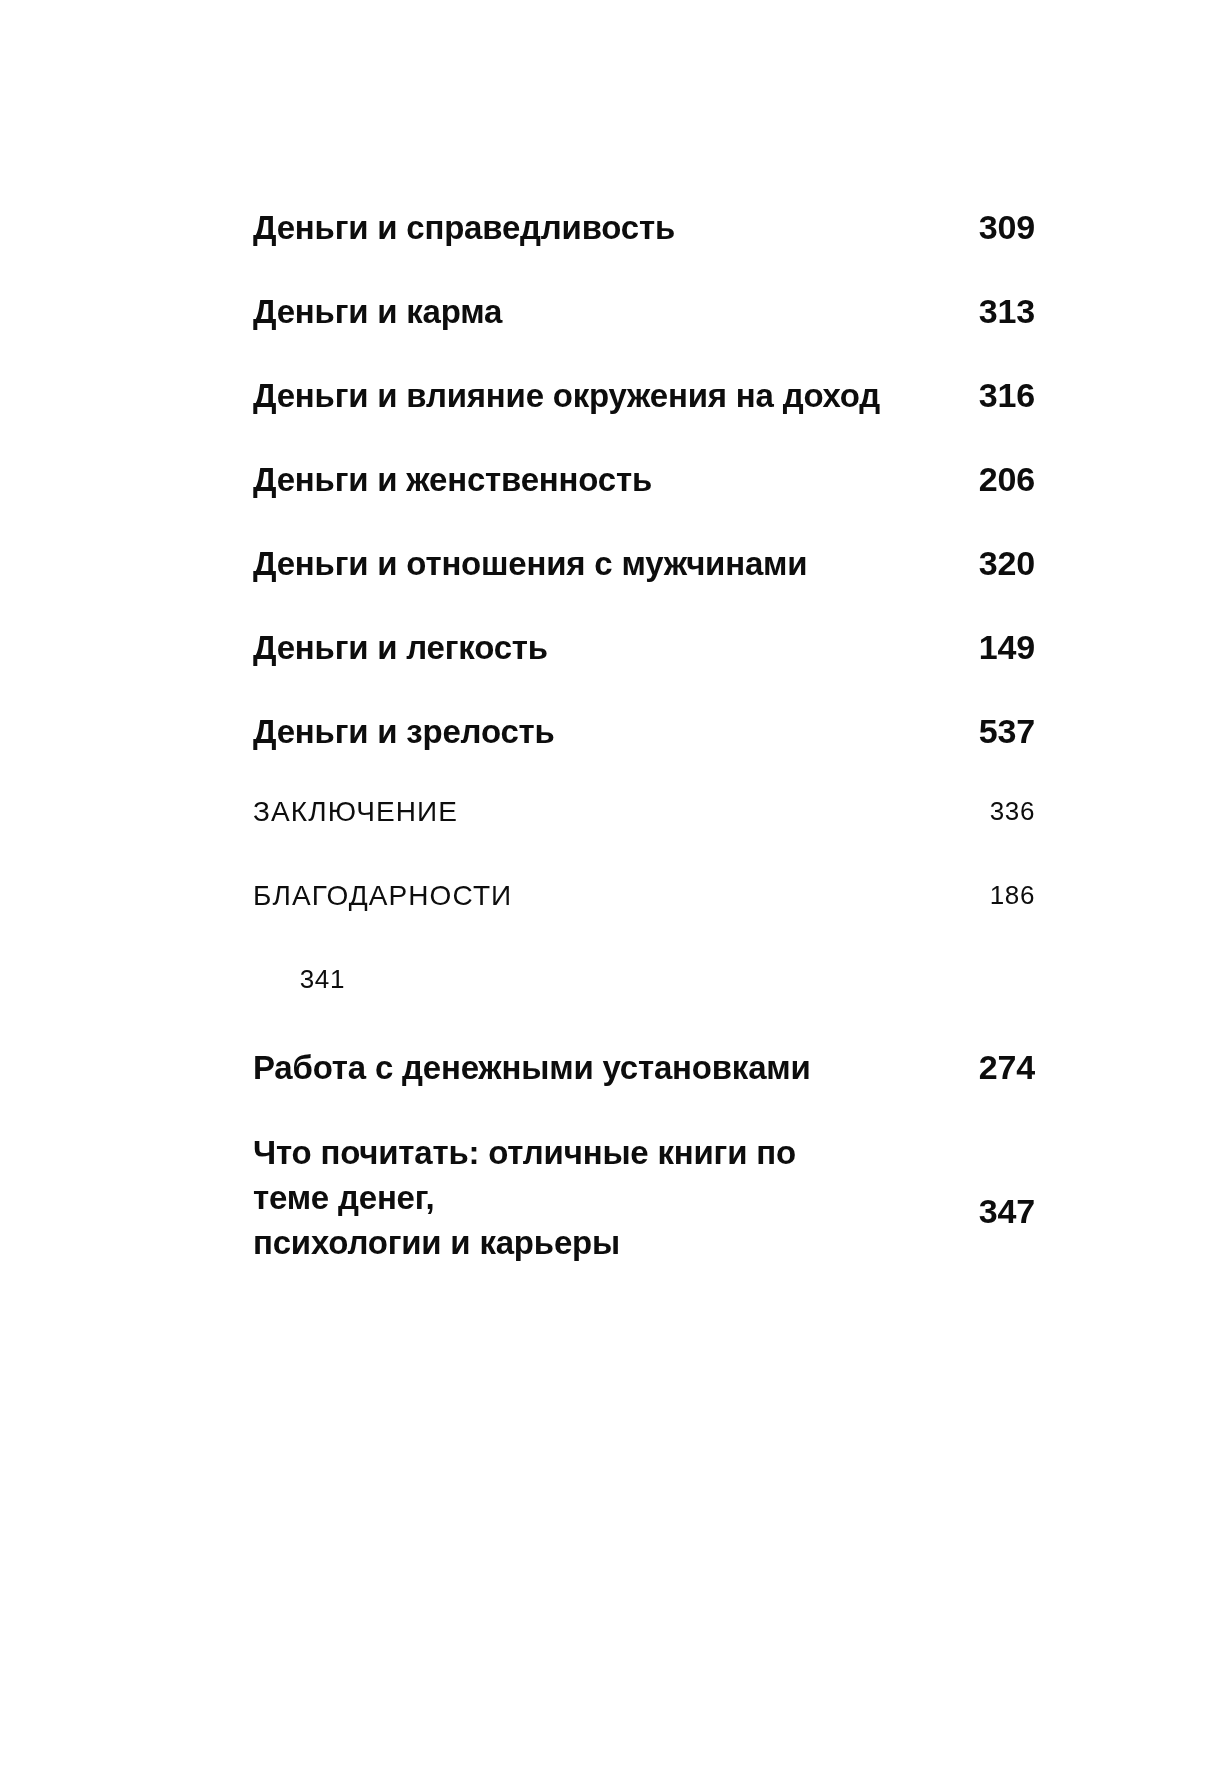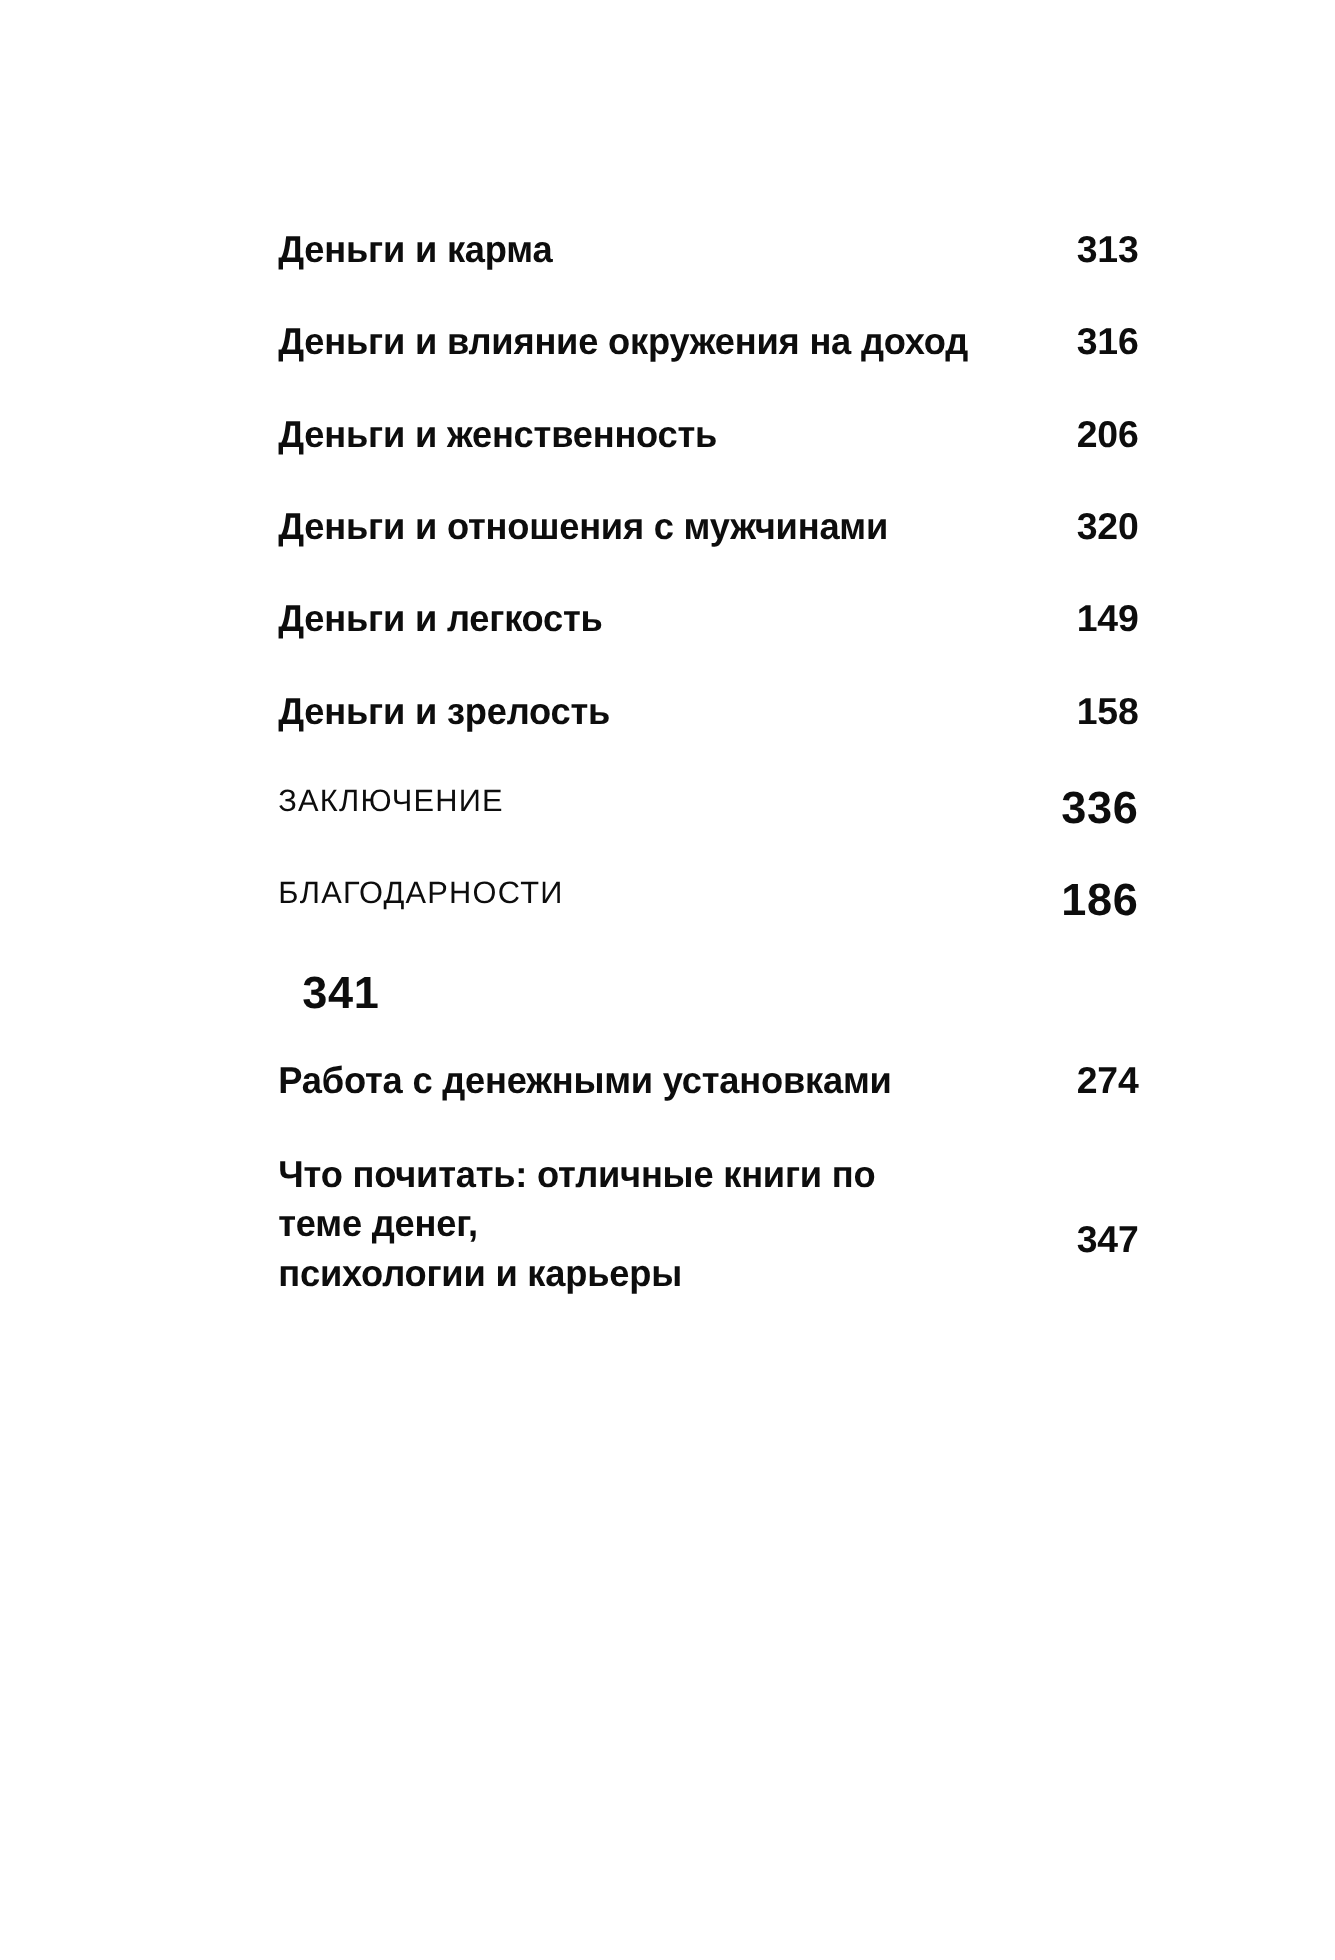--- a/index.html
+++ b/index.html
@@ -72,42 +72,46 @@
   .level-chapter .entry-title { transform: scaleX(0.97); transform-origin: left center; }
 
   
   .level-section .entry-title {
     font-size: 28px;
     font-weight: 300;
     letter-spacing: 1.1px;
     text-transform: uppercase;
   }
   .level-section .entry-page {
-    font-size: 41px;
-    font-weight: 700;
+    font-size: 26px;
+    font-weight: 400;
     letter-spacing: 0.6px;
   }
 
   
   .toc-row.two-line .entry-title {
     line-height: 1.32;
     padding-top: 10px;
     max-width: 620px;
   }
   .toc-row.two-line .entry-page {
     align-self: flex-end;
     padding-top: 0;
     padding-bottom: 22px;
   }
 </style>
 </head>
 <body>
 
 <div class="page">
   <div class="toc" id="toc">
+      <div class="toc-row level-chapter">
+        <div class="entry-title">Деньги и справедливость</div>
+        <div class="entry-page">309</div>
+      </div>
       <div class="toc-row level-chapter">
         <div class="entry-title">Деньги и карма</div>
         <div class="entry-page">313</div>
       </div>
       <div class="toc-row level-chapter">
         <div class="entry-title">Деньги и влияние окружения на доход</div>
         <div class="entry-page">316</div>
       </div>
       <div class="toc-row level-chapter">
         <div class="entry-title">Деньги и женственность</div>
@@ -116,21 +120,21 @@
       <div class="toc-row level-chapter">
         <div class="entry-title">Деньги и отношения с мужчинами</div>
         <div class="entry-page">320</div>
       </div>
       <div class="toc-row level-chapter">
         <div class="entry-title">Деньги и легкость</div>
         <div class="entry-page">149</div>
       </div>
       <div class="toc-row level-chapter">
         <div class="entry-title">Деньги и зрелость</div>
-        <div class="entry-page">158</div>
+        <div class="entry-page">537</div>
       </div>
       <div class="toc-row level-section">
         <div class="entry-title">ЗАКЛЮЧЕНИЕ</div>
         <div class="entry-page">336</div>
       </div>
       <div class="toc-row level-section">
         <div class="entry-title">БЛАГОДАРНОСТИ</div>
         <div class="entry-page">186</div>
       </div>
       <div class="toc-row level-section">

